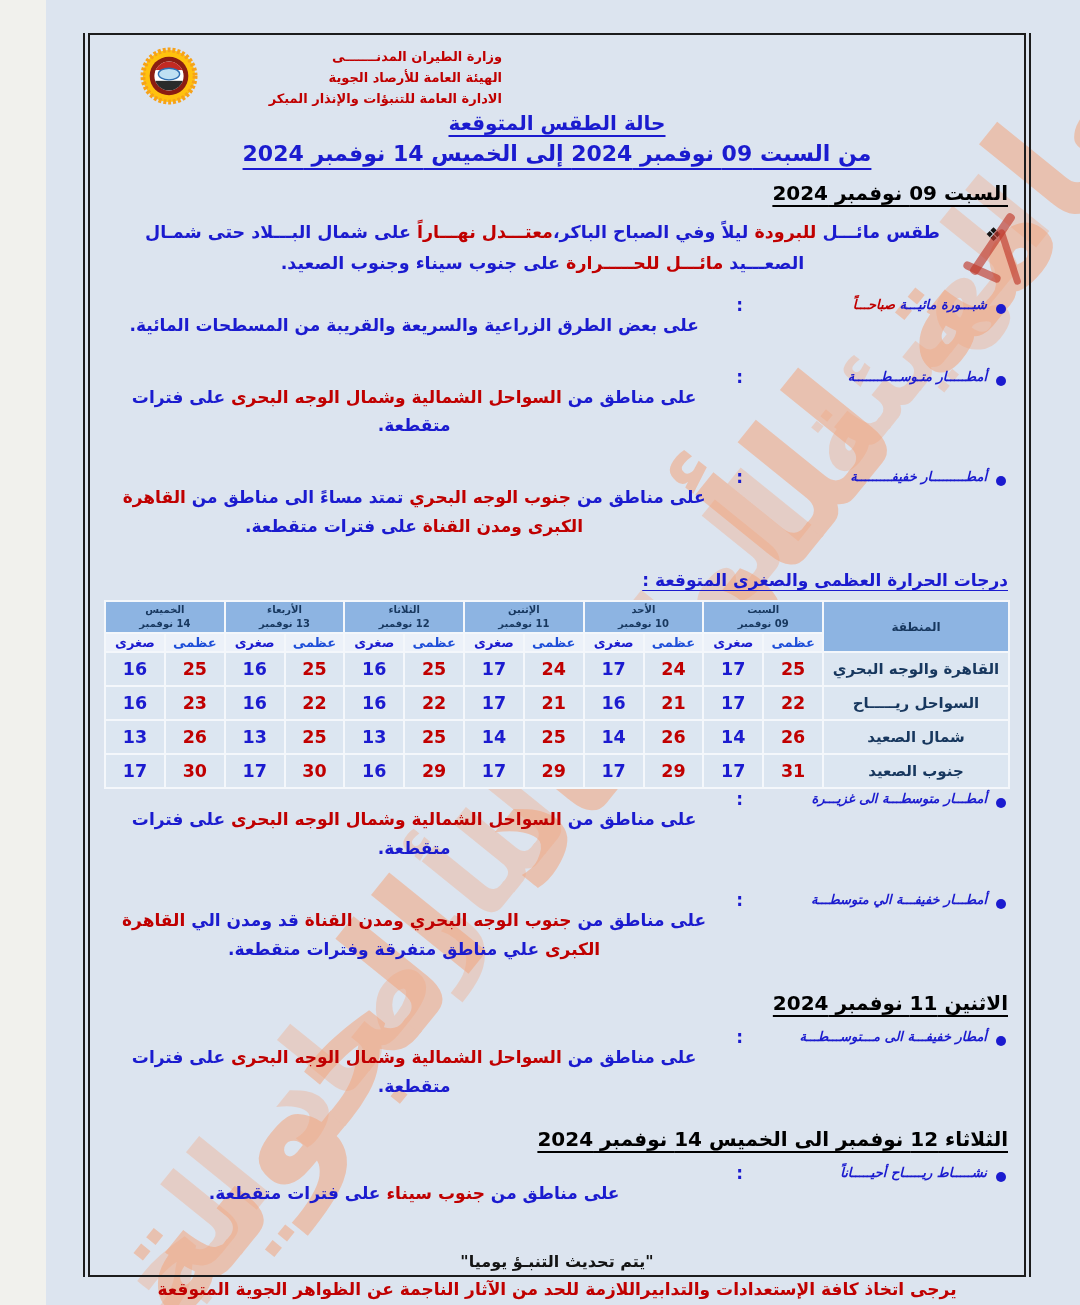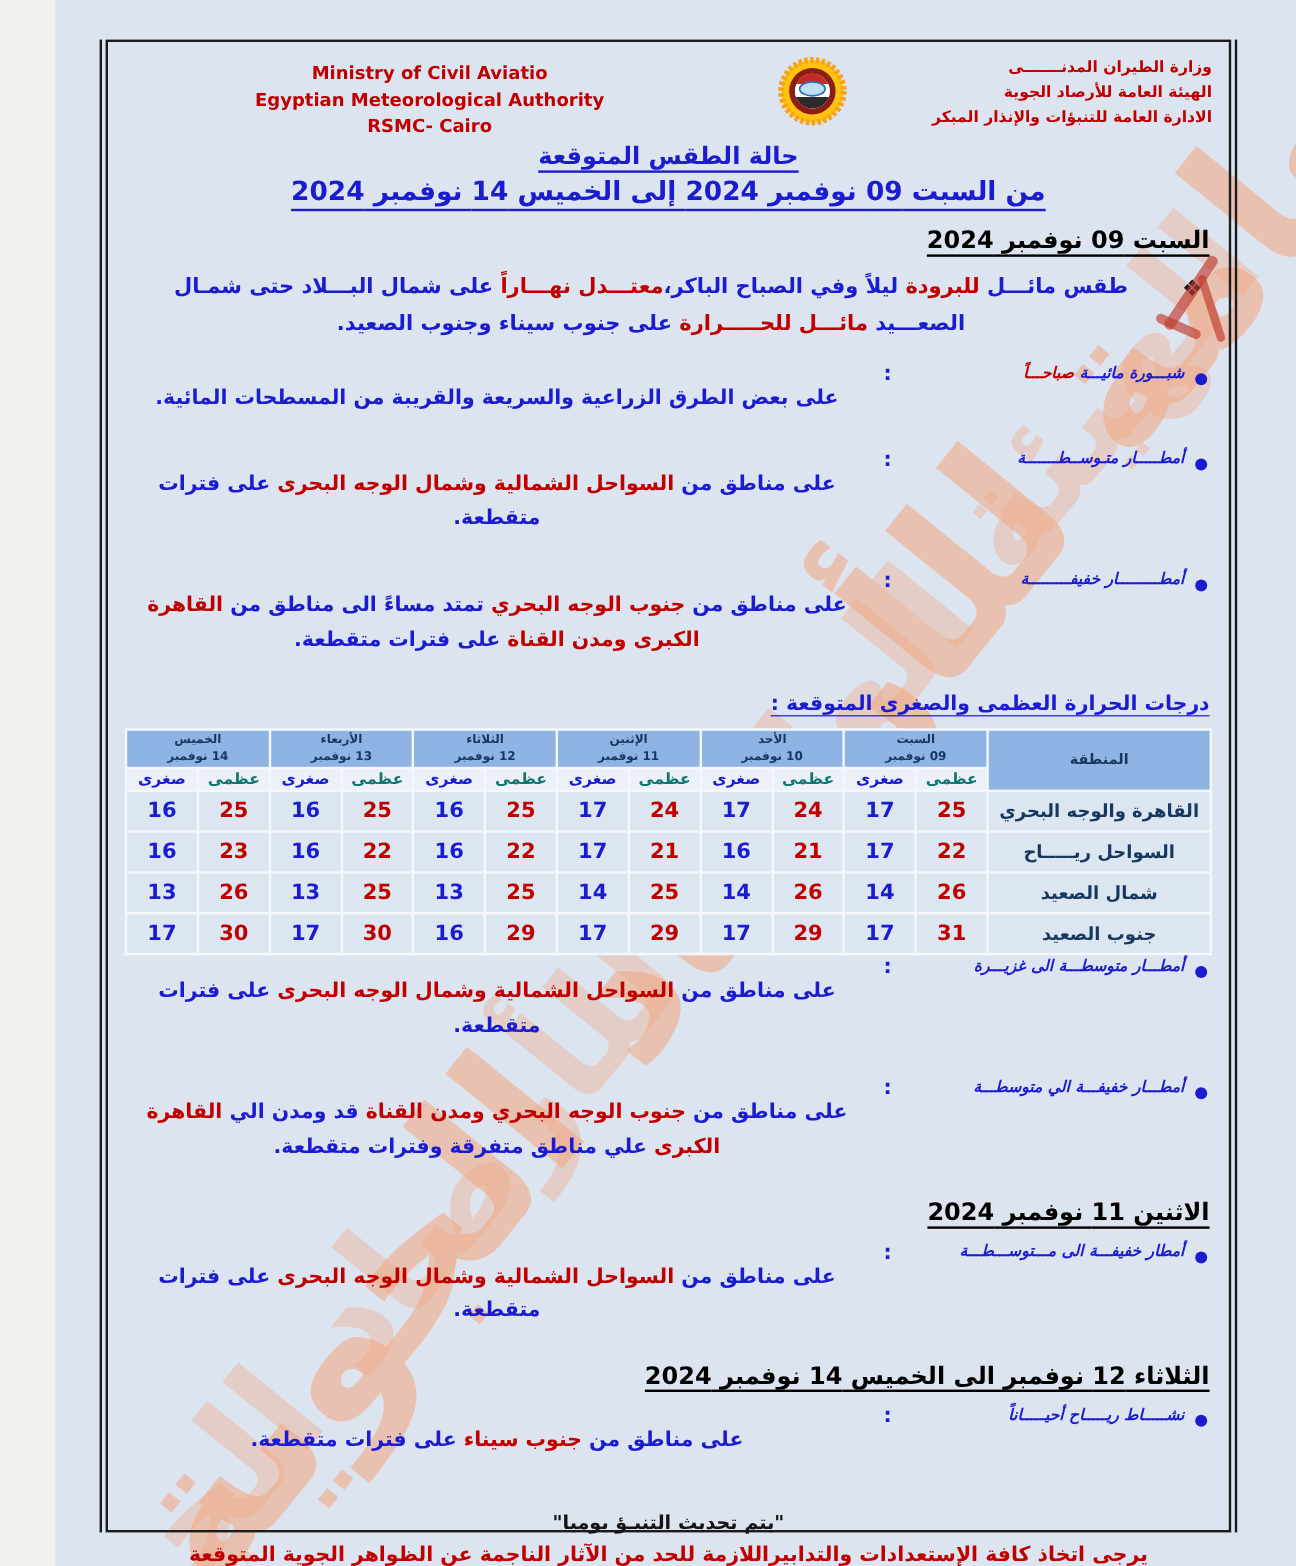--- a/index.html
+++ b/index.html
@@ -55,21 +55,21 @@
   .bdesc{flex:1;font-size:17px;font-weight:bold;line-height:1.7;text-align:center;margin-top:16px;}
 
   .temp-caption{display:inline-block;color:#1b1bcf;font-size:17px;font-weight:bold;direction:rtl;
     text-decoration:underline;text-underline-offset:4px;margin:2px 2px 10px 0;}
   .temp-caption-row{text-align:right;direction:rtl;}
   table.temps{width:100%;border-collapse:collapse;direction:rtl;table-layout:fixed;
     border:1px solid #93a9c8;background:#dce6f1;}
   table.temps th,table.temps td{border:2px solid #f4f7fb;text-align:center;font-weight:bold;padding:1px 0;}
   th.region-h{background:#8db4e2;color:#17375e;font-size:12px;width:184px;}
   th.day-h{background:#8db4e2;color:#17375e;font-size:10px;line-height:1.4;padding:3px 0;}
-  th.max-h{background:#ecf1f9;color:#0f766e;font-size:13px;}
+  th.max-h{background:#ecf1f9;color:#1d4ed8;font-size:13px;}
   th.min-h{background:#ecf1f9;color:#1b1bcf;font-size:13px;}
   td.max{background:#dce6f1;color:#c00000;font-size:17.5px;height:30px;}
   td.min{background:#dce6f1;color:#1b1bcf;font-size:17.5px;height:30px;}
   td.region{background:#dce6f1;color:#17375e;font-size:15px;text-align:right;padding-right:9px;}
 
   .footer{text-align:center;margin-top:44px;direction:rtl;}
   .f1{font-size:16px;font-weight:bold;color:#141414;}
   .f2{font-size:17px;font-weight:bold;color:#c00000;margin-top:8px;}
 </style>
 </head>
@@ -78,25 +78,20 @@
 <div class="side-strip"></div>
 <div class="watermark" id="wm1">الهيئة العامة للأرصاد الجوية</div>
 <div class="watermark" id="wm2">الهيئة العامة للأرصاد الجوية</div>
 <div class="redmark" id="rm1"></div>
 <div class="redmark" id="rm2"></div>
 <div class="redmark" id="rm3"></div>
 
 <div class="frame">
 
   <div class="hdr">
-    <div class="h-en">
-      <div>Ministry of Civil Aviatio</div>
-      <div>Egyptian Meteorological Authority</div>
-      <div>RSMC- Cairo</div>
-    </div>
     <div class="h-logo">
       <svg width="58" height="58" viewBox="0 0 60 60">
         <circle cx="30" cy="30" r="27" fill="#ffc20e" stroke="#f6a21a" stroke-width="5" stroke-dasharray="3 2"></circle>
         <circle cx="30" cy="30" r="20" fill="#8b1d12"></circle>
         <circle cx="30" cy="30" r="15" fill="#ffffff"></circle>
         <clipPath id="inner">
             <circle cx="30" cy="30" r="15"></circle>
           </clipPath>
         <g clip-path="url(#inner)">
           <rect x="15" y="15" width="30" height="9" fill="#c22a23"></rect>

